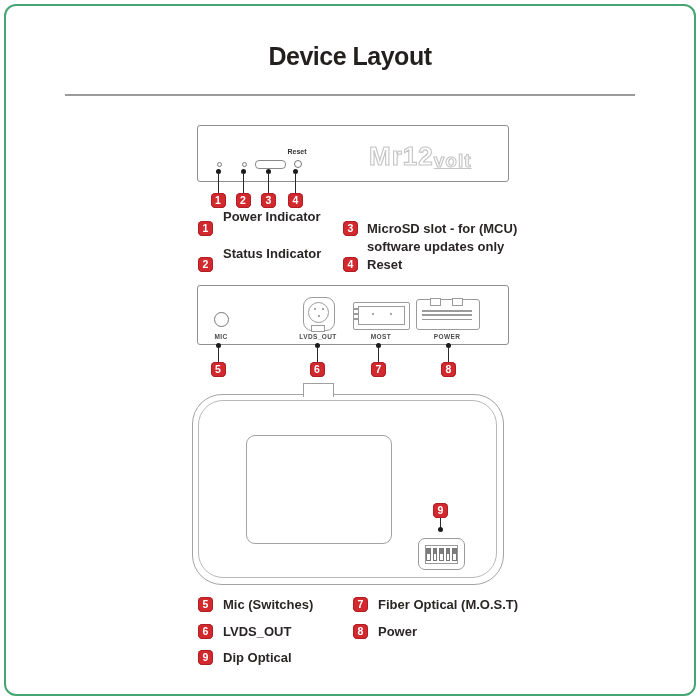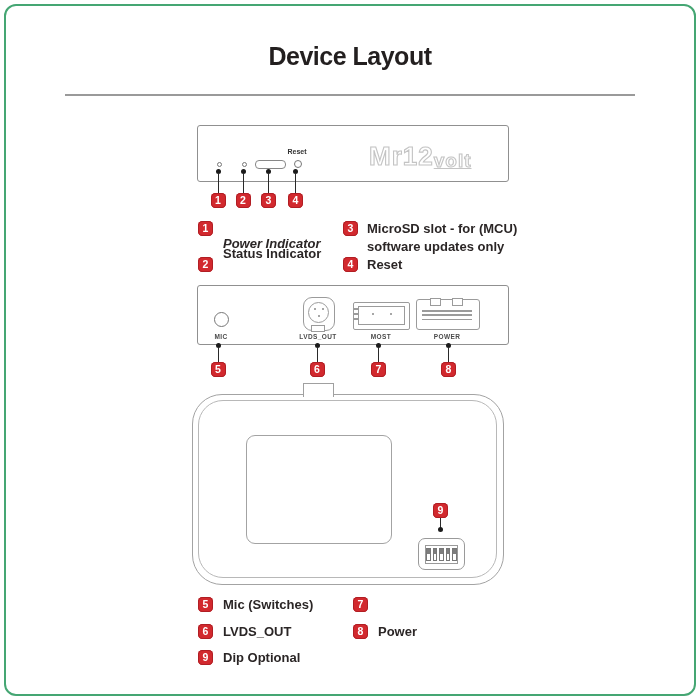--- a/index.html
+++ b/index.html
@@ -85,21 +85,21 @@
   <span class="lline" style="left:217.5px;top:173px;height:20px;"></span>
   <span class="lline" style="left:242.5px;top:173px;height:20px;"></span>
   <span class="lline" style="left:268px;top:173px;height:20px;"></span>
   <span class="lline" style="left:295px;top:173px;height:20px;"></span>
   <span class="badge" style="left:210.5px;top:193px;">1</span>
   <span class="badge" style="left:235.5px;top:193px;">2</span>
   <span class="badge" style="left:261px;top:193px;">3</span>
   <span class="badge" style="left:288px;top:193px;">4</span>
 
   <span class="badge" style="left:198px;top:221px;">1</span>
-  <span class="leg-label" style="left:223px;top:235px;font-style:italic;">Power Indicator</span>
+  <span class="leg-label" style="left:223px;top:208px;">Power Indicator</span>
   <span class="badge" style="left:198px;top:257px;">2</span>
   <span class="leg-label" style="left:223px;top:245px;">Status Indicator</span>
   <span class="badge" style="left:343px;top:221px;">3</span>
   <span class="leg-label" style="left:367px;top:220px;width:160px;">MicroSD slot - for (MCU)
 software updates only</span>
   <span class="badge" style="left:343px;top:257px;">4</span>
   <span class="leg-label" style="left:367px;top:256px;">Reset</span>
 
   <div class="panel connector-panel">
     <span class="ring" style="left:16px;top:26px;width:13px;height:13px;border-width:1.5px;"></span>
@@ -159,17 +159,18 @@
     <span class="dip-sw"></span>
     <span class="dip-sw"></span>
     <span class="dip-sw"></span>
   </div>
 
   <span class="badge" style="left:198px;top:597px;">5</span>
   <span class="leg-label" style="left:223px;top:596px;">Mic (Switches)</span>
   <span class="badge" style="left:198px;top:624px;">6</span>
   <span class="leg-label" style="left:223px;top:623px;">LVDS_OUT</span>
   <span class="badge" style="left:198px;top:650px;">9</span>
-  <span class="leg-label" style="left:223px;top:649px;">Dip Optional</span>
+  <span class="leg-label" style="left:223px;top:649px;">Dip Optical</span>
   <span class="badge" style="left:353px;top:597px;">7</span>
+  <span class="leg-label" style="left:378px;top:596px;">Fiber Optical (M.O.S.T)</span>
   <span class="badge" style="left:353px;top:624px;">8</span>
   <span class="leg-label" style="left:378px;top:623px;">Power</span>
 </div>
 
 </body></html>

